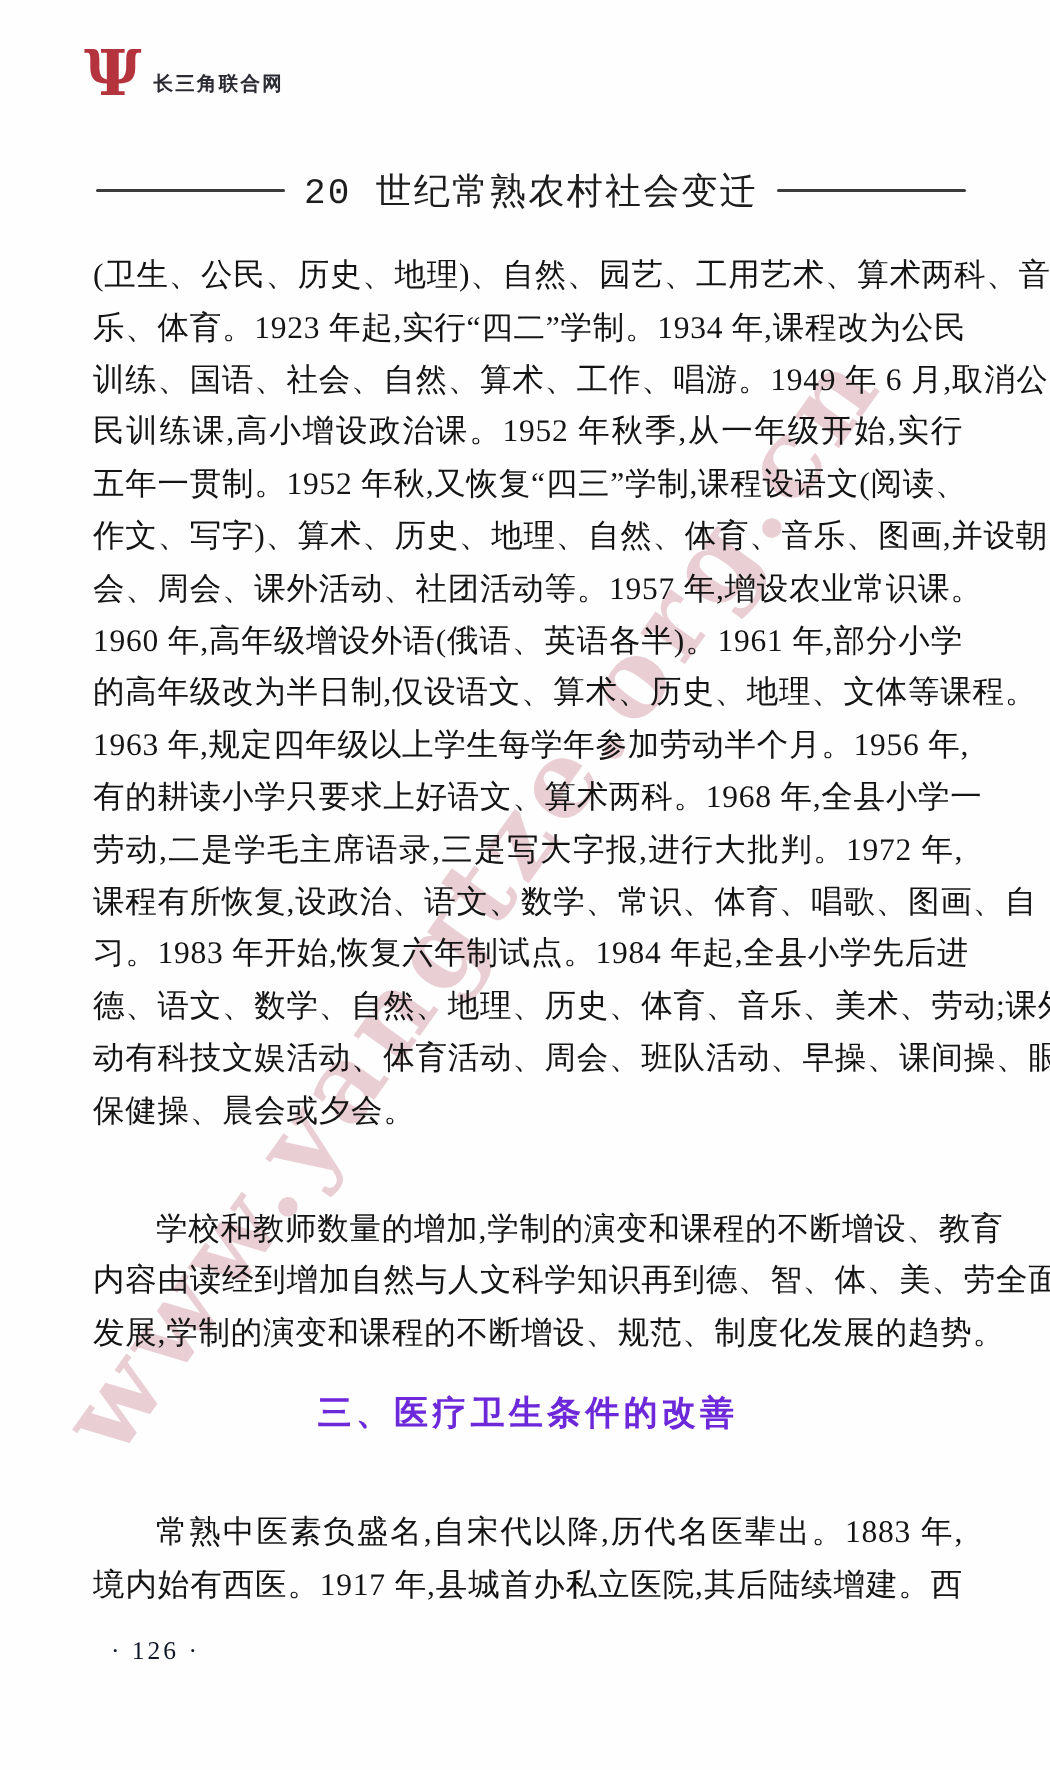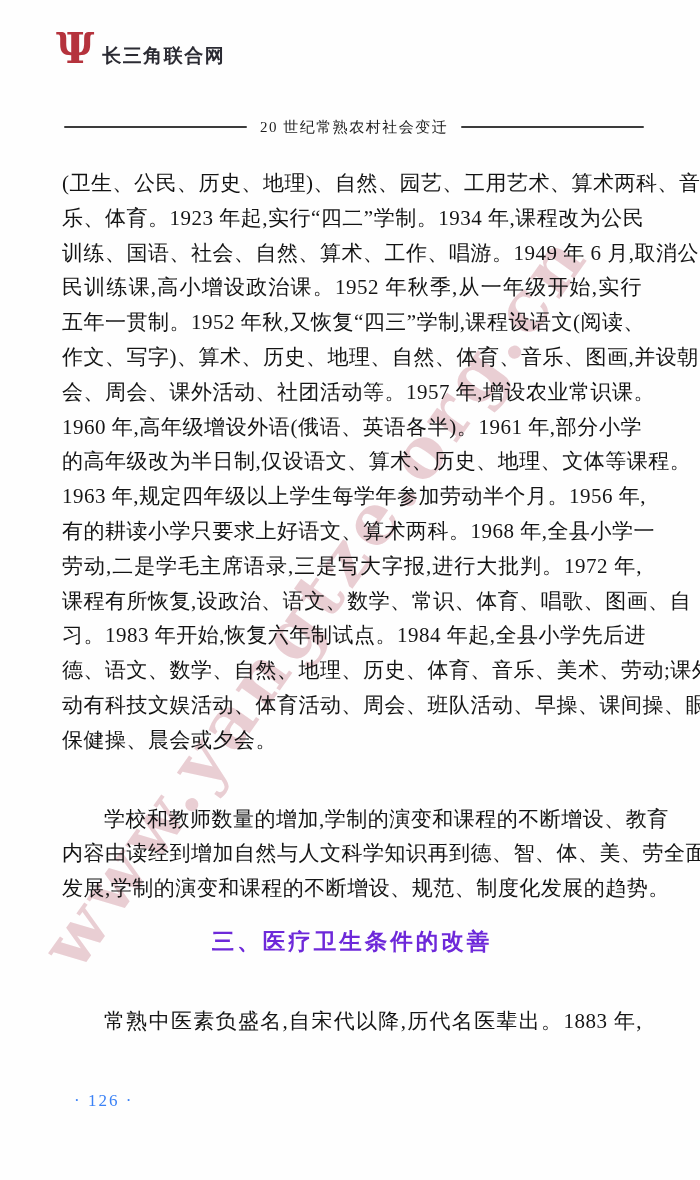--- a/index.html
+++ b/index.html
@@ -22,32 +22,32 @@
 
   
   .logo{position:absolute;left:56px;top:26px;display:flex;align-items:center;z-index:2;}
   .logo-glyph{
     font-family:"DejaVu Serif",serif;font-weight:bold;
     font-size:42px;line-height:46px;color:#b5333d;
   }
   .logo-name{
     margin-left:8px;margin-top:14px;
     font-family:"Liberation Sans","DejaVu Sans",sans-serif;
-    font-weight:bold;font-size:19px;letter-spacing:1.5px;color:#2b2b33;
+    font-weight:bold;font-size:13px;letter-spacing:1.5px;color:#2b2b33;
   }
 
   
   .running-header{
     position:absolute;left:64px;right:56px;top:112px;height:30px;
     display:flex;align-items:center;z-index:2;
   }
   .rule{flex:1 1 auto;height:2px;background:#3c3c3c;border-radius:1px;}
   .running-title{
     flex:0 0 auto;padding:0 13px;
-    font-size:15px;letter-spacing:1.5px;color:#1d1d1d;white-space:nowrap;
+    font-size:24px;letter-spacing:1.5px;color:#1d1d1d;white-space:nowrap;font-family:Liberation Mono, monospace;
   }
 
   
   .content{
     position:absolute;left:62px;right:58px;top:166px;z-index:1;
     font-size:21px;color:#141414;
   }
   .tline{
     height:34.8px;line-height:34.8px;white-space:nowrap;
     text-align:justify;text-align-last:justify;
@@ -59,21 +59,21 @@
   .section-heading{
     margin-top:18px;height:36px;line-height:36px;
     text-align:center;font-weight:bold;font-size:22.5px;
     letter-spacing:3px;color:#6d28d9;
   }
   .para3{margin-top:34px;}
 
   
   .page-number{
     position:absolute;left:74px;top:1091px;z-index:2;
-    font-size:17px;letter-spacing:2px;color:#3b82f6;
+    font-size:17px;letter-spacing:2px;color:#0f172a;
   }
 </style>
 </head>
 <body>
 
 <div class="page">
 
   <div class="watermark" style="color: rgb(214, 160, 170);">www.yangtze.org.cn</div>
 
   <div class="logo">
@@ -112,19 +112,20 @@
     <div>
       <div class="tline indent">学校和教师数量的增加,学制的演变和课程的不断增设、教育</div>
       <div class="tline">内容由读经到增加自然与人文科学知识再到德、智、体、美、劳全面</div>
       <div class="tline">发展,学制的演变和课程的不断增设、规范、制度化发展的趋势。</div>
     </div>
 
     <div class="section-heading">三、医疗卫生条件的改善</div>
 
     <div class="para3">
       <div class="tline indent">常熟中医素负盛名,自宋代以降,历代名医辈出。1883 年,</div>
+      <div class="tline">境内始有西医。1917 年,县城首办私立医院,其后陆续增建。西</div>
     </div>
 
   </div>
 
   <div class="page-number">· 126 ·</div>
 
 </div>
 
 </body></html>

